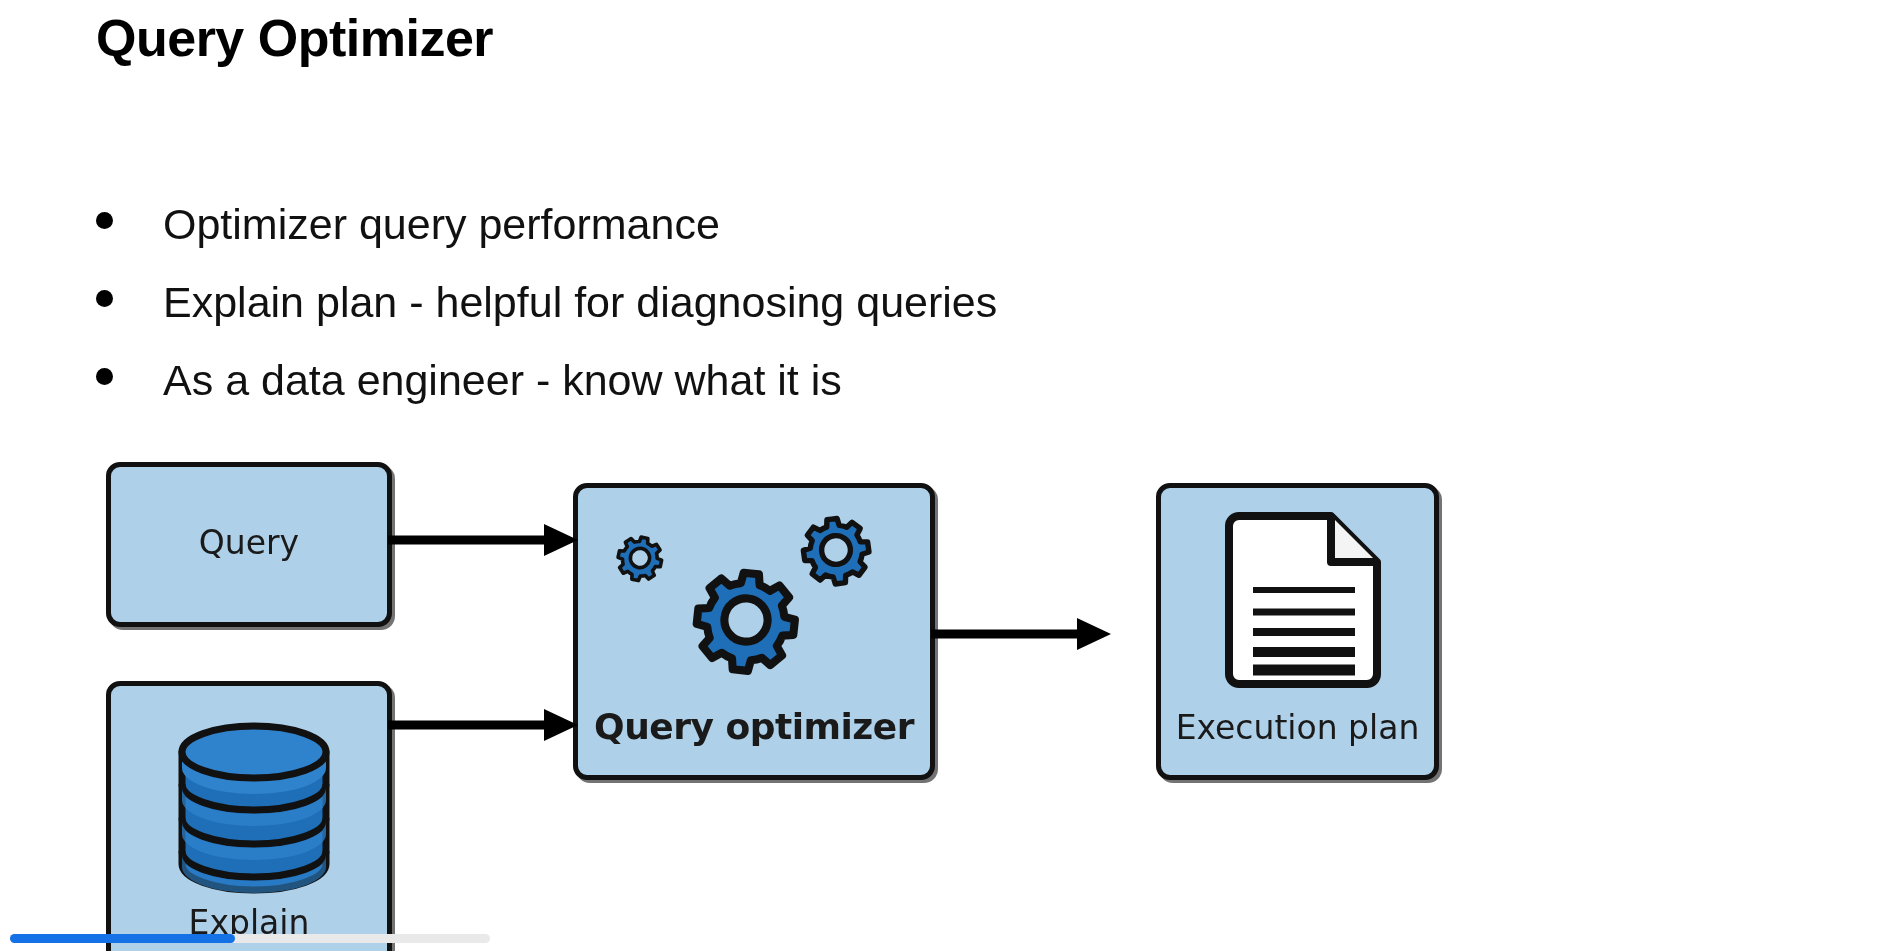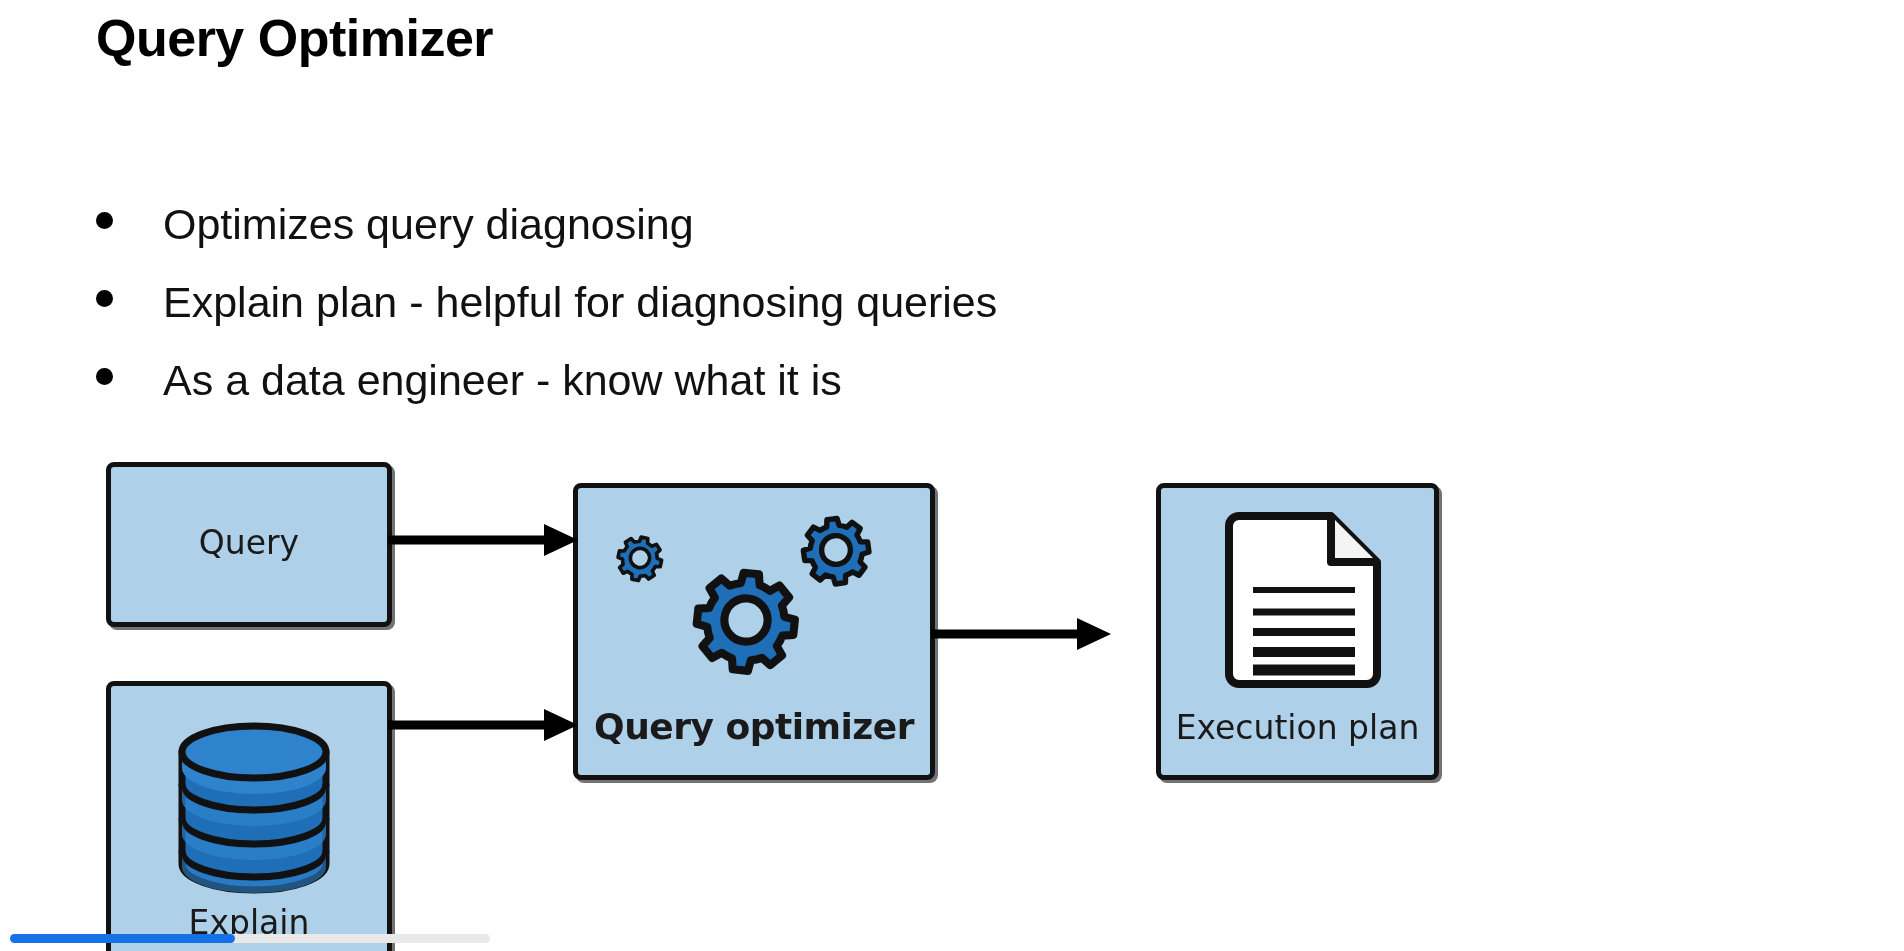--- a/index.html
+++ b/index.html
@@ -63,21 +63,21 @@
     position: absolute;
     left: 0;
     top: 0;
     width: 1904px;
     height: 951px;
   }
   .node-box {
     position: absolute;
     background: #aed0e8;
     border: 5px solid #111111;
-    border-radius: 8px;
+    border-radius: 14px;
     box-sizing: border-box;
     box-shadow: 3px 3px 0 rgba(0,0,0,0.55);
   }
   .node-label {
     position: absolute;
     left: 0;
     width: 100%;
     text-align: center;
     font-family: "DejaVu Sans", sans-serif;
     color: #1a1a1a;
@@ -139,21 +139,21 @@
   }
 </style>
 </head>
 <body>
 
 <div id="slide-title">Query Optimizer</div>
 
 <ul id="bullet-list">
   <li>
     <span class="bullet-dot"></span>
-    <span>Optimizes query diagnosing</span>
+    <span>Optimizer query performance</span>
   </li>
   <li>
     <span class="bullet-dot"></span>
     <span>Explain plan - helpful for diagnosing queries</span>
   </li>
   <li>
     <span class="bullet-dot"></span>
     <span>As a data engineer - know what it is</span>
   </li>
 </ul>

